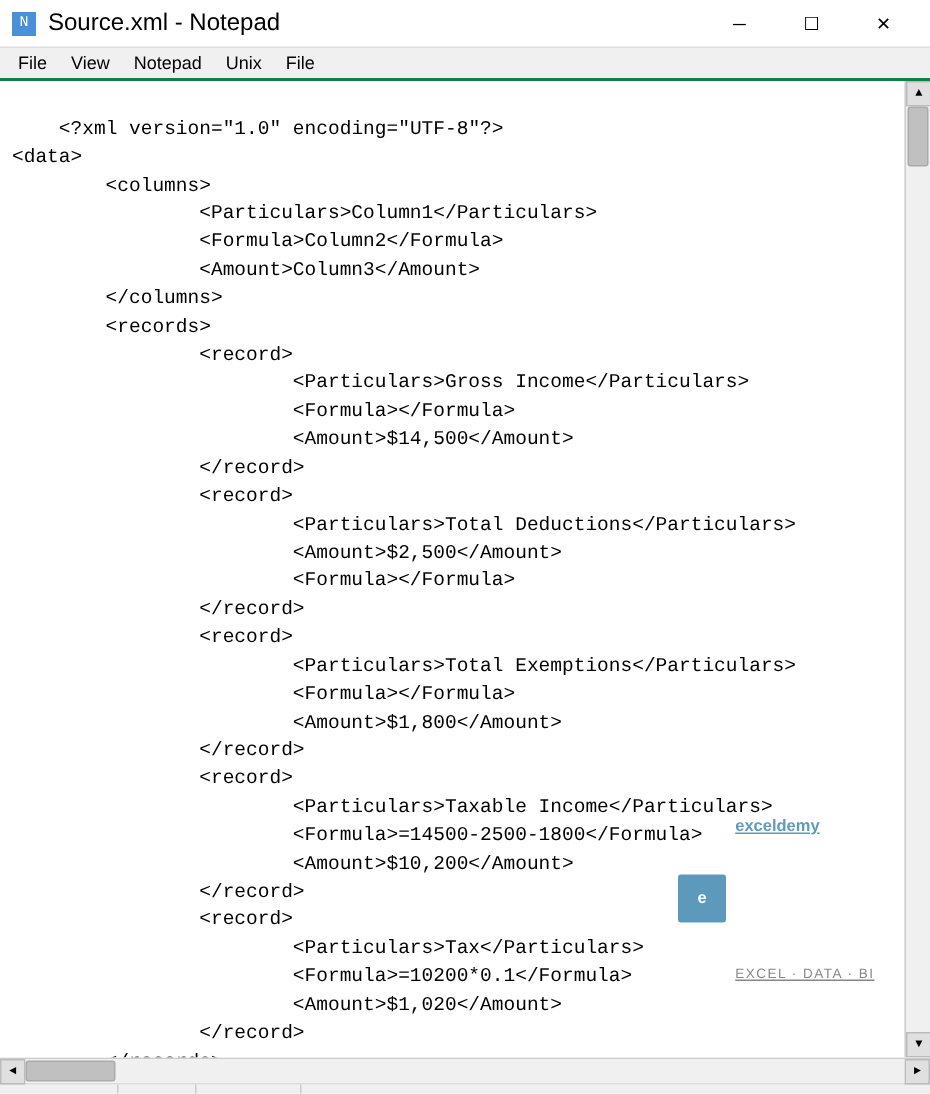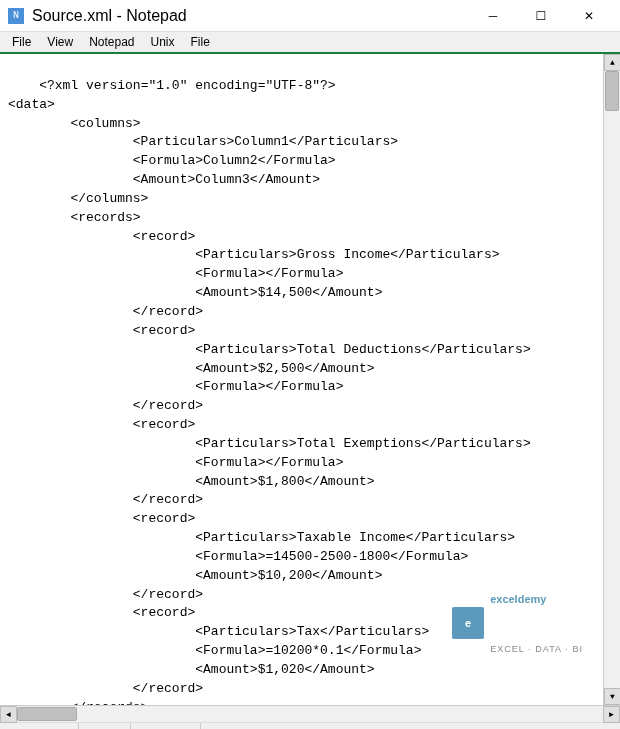--- a/index.html
+++ b/index.html
@@ -119,26 +119,28 @@
       font-weight: bold;
       font-family: 'Segoe UI', Arial, sans-serif;
       border-radius: 2px;
     }
     .watermark-text {
       font-family: 'Segoe UI', Arial, sans-serif;
       font-size: 11px;
       color: #1a6f9e;
       font-weight: bold;
       line-height: 1.3;
+      text-decoration: underline;
     }
     .watermark-sub {
       font-size: 9px;
       color: #555;
       font-weight: normal;
       letter-spacing: 1px;
+      margin-top: 48px;
     }
 
     
     .scrollbar-v {
       width: 17px;
       background: #f0f0f0;
       border-left: 1px solid #ccc;
       display: flex;
       flex-direction: column;
     }

